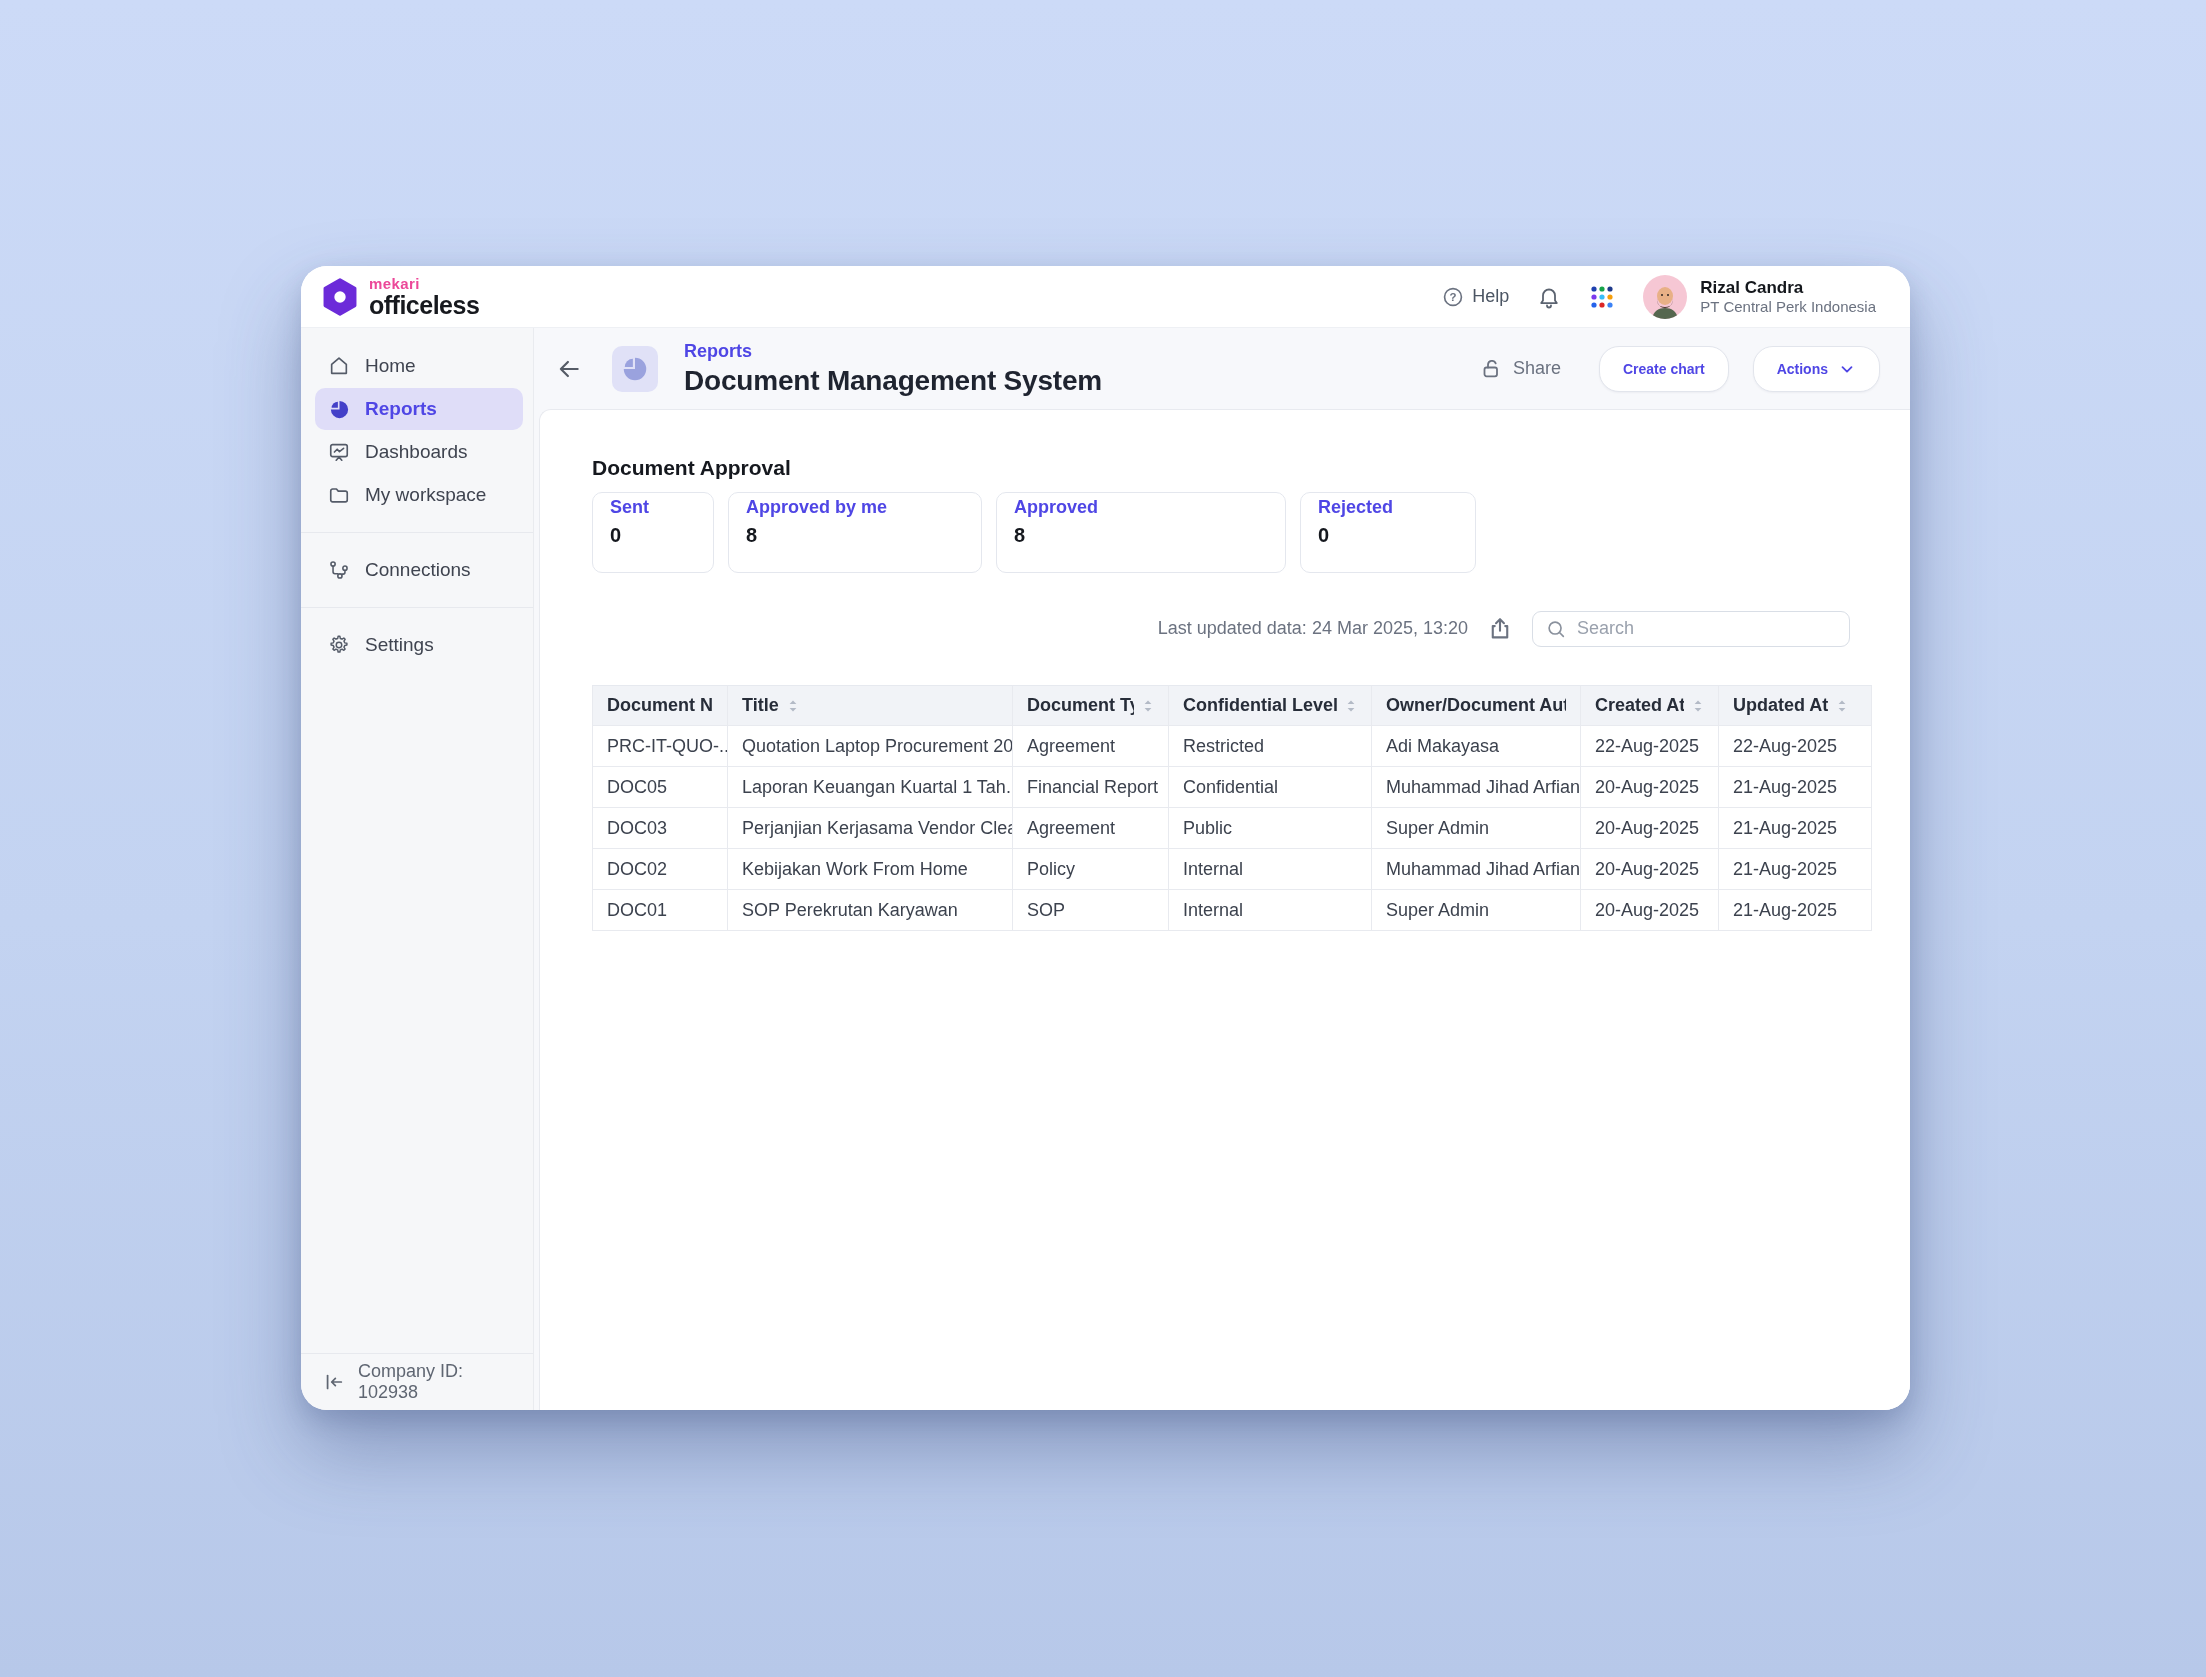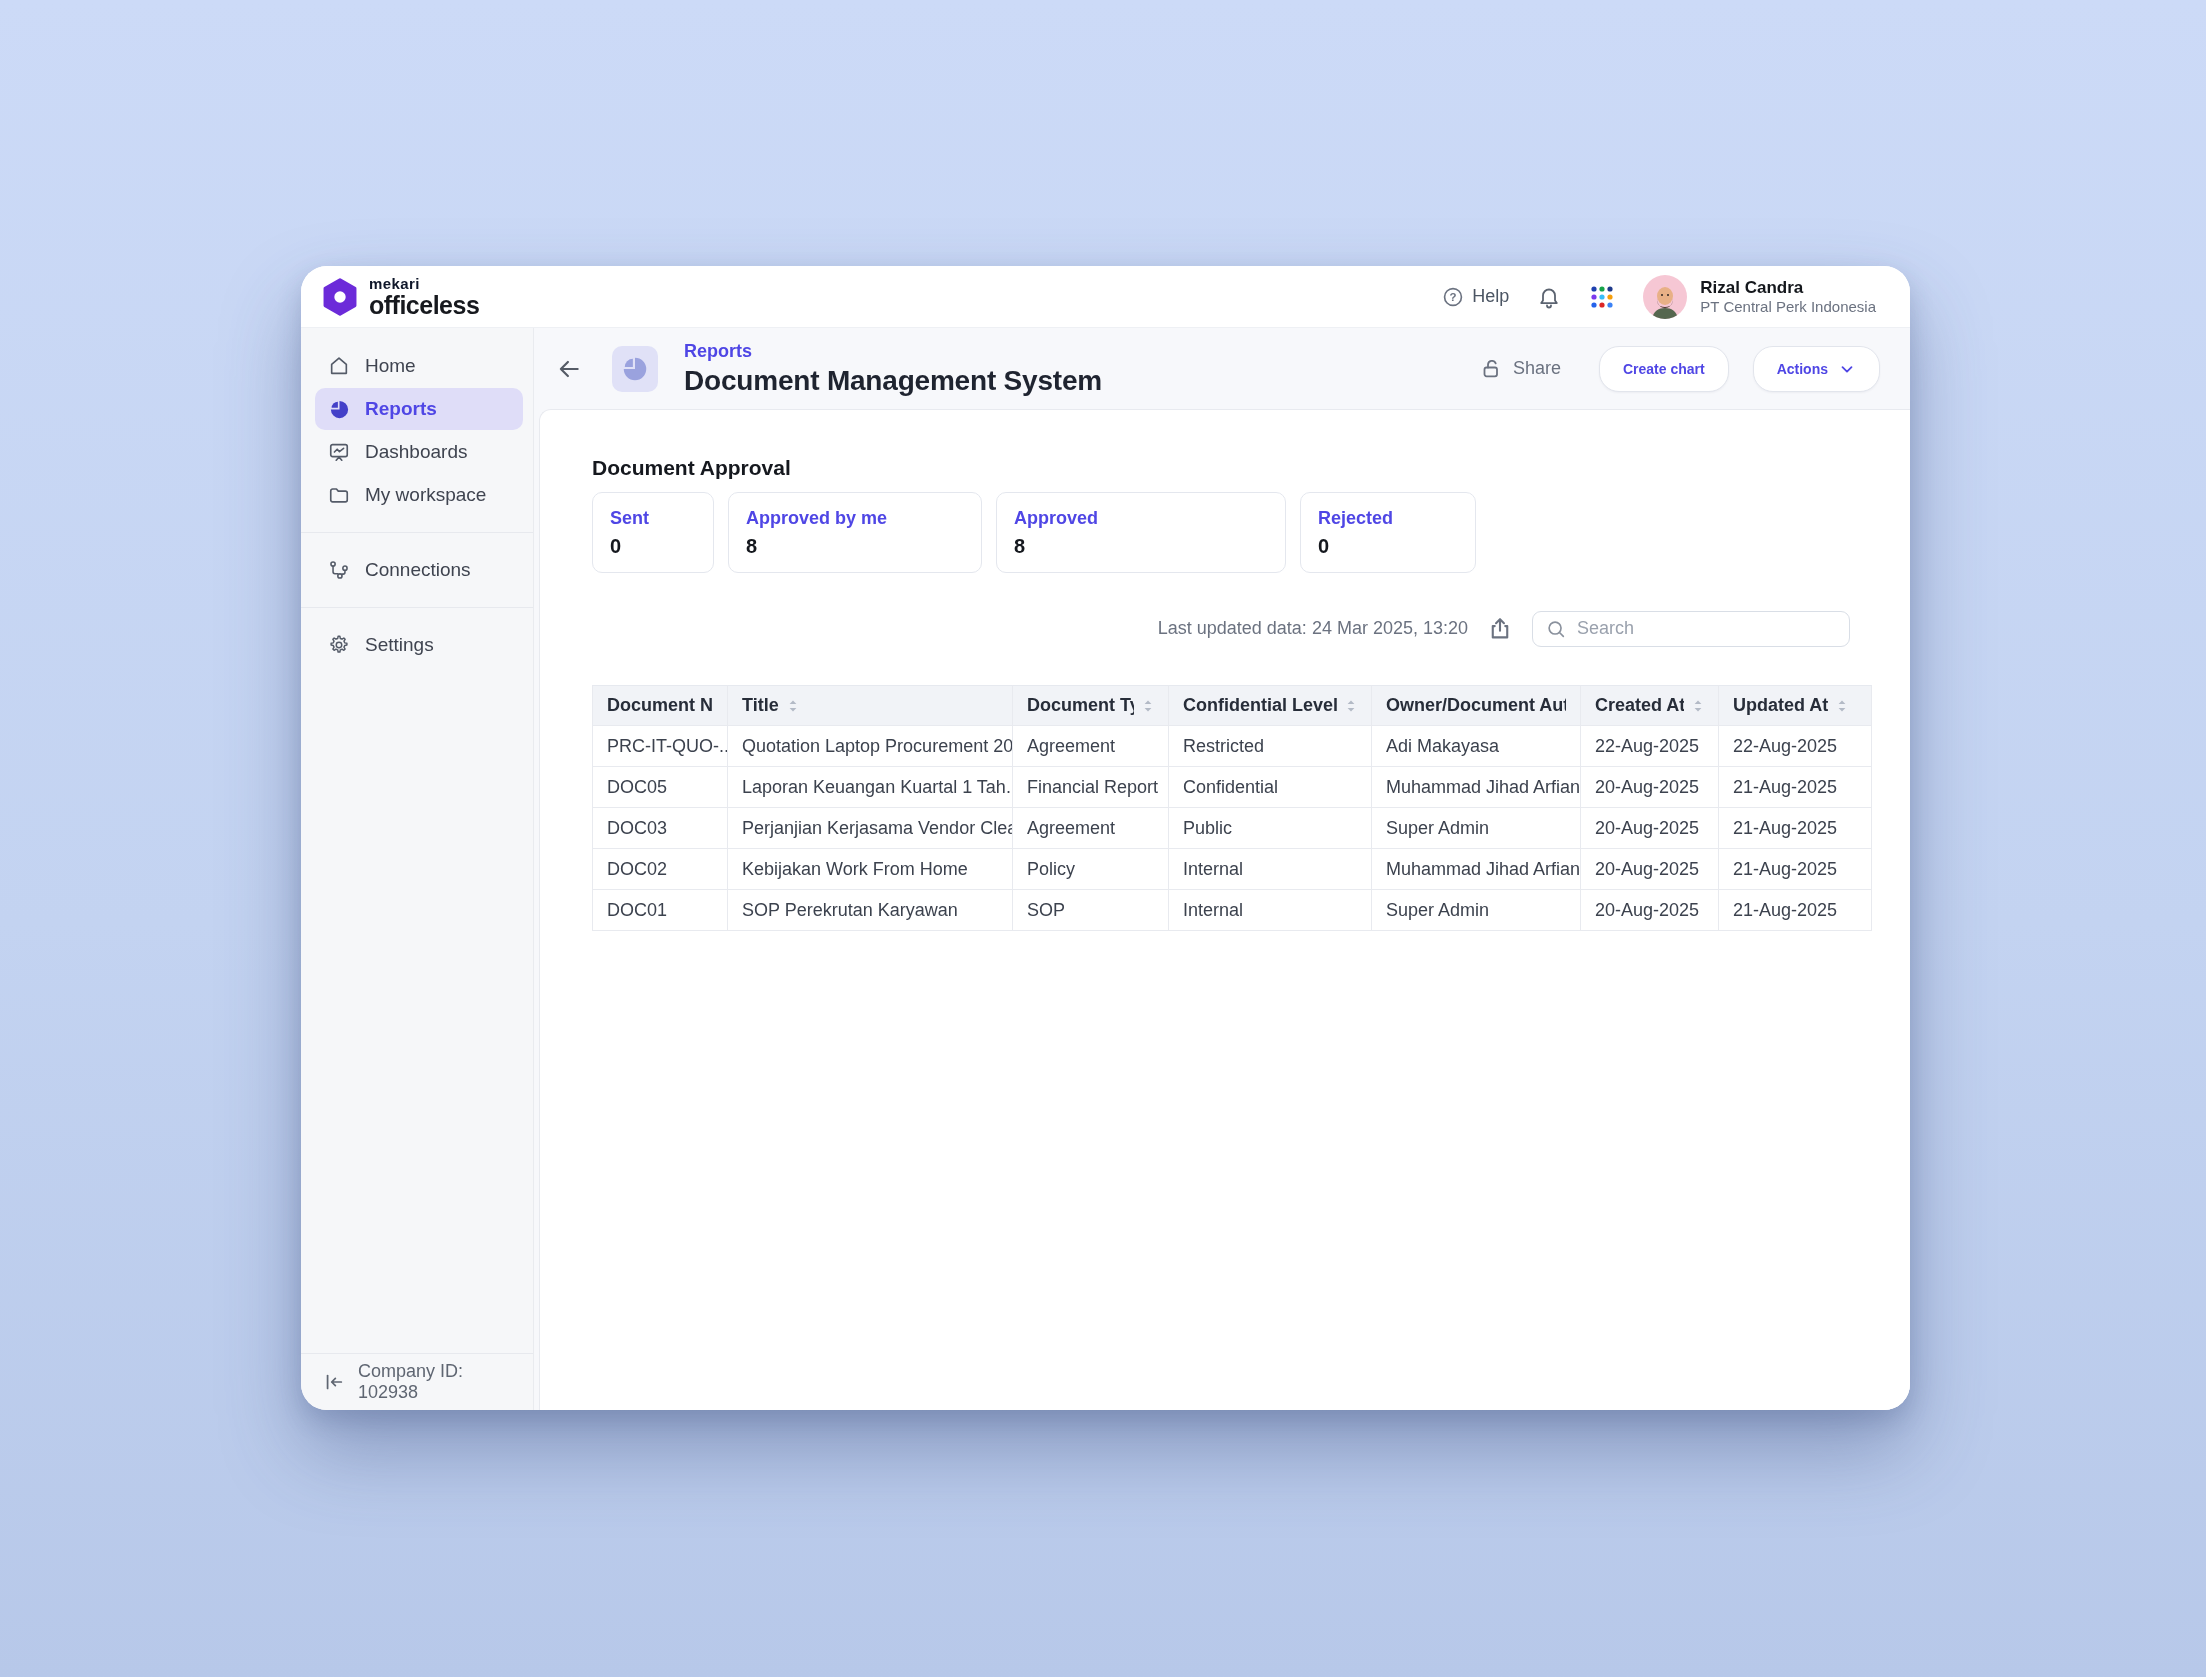--- a/index.html
+++ b/index.html
@@ -15,21 +15,21 @@
     box-shadow:0 40px 80px rgba(52,72,120,.38), 0 10px 24px rgba(52,72,120,.20);
   }
   
   .topbar {
     position:absolute; left:0; top:0; right:0; height:62px; background:#fff;
     border-bottom:1px solid #eef0f4; display:flex; align-items:center;
     padding:0 34px 0 20px; z-index:5;
   }
   .logo { display:flex; align-items:center; gap:10px; }
   .logo-text { line-height:1; }
-  .logo-brand { font-size:15px; color:#0f172a; letter-spacing:0.4px; font-weight:600; display:block; margin-bottom:2px; }
+  .logo-brand { font-size:15px; color:#ec4899; letter-spacing:0.4px; font-weight:600; display:block; margin-bottom:2px; }
   .logo-product { font-size:25px; font-weight:800; color:#17191e; letter-spacing:-0.5px; display:block; }
   .topbar-right { margin-left:auto; display:flex; align-items:center; gap:28px; }
   .help { display:flex; align-items:center; gap:8px; color:#4b5563; font-size:18px; cursor:pointer; }
   .icon-btn { display:flex; align-items:center; justify-content:center; cursor:pointer; }
   .avatar {
     width:44px; height:44px; border-radius:50%; background:#f6c7d4; overflow:hidden;
     display:flex; align-items:flex-end; justify-content:center;
   }
   .user { display:flex; align-items:center; gap:13px; cursor:pointer; }
   .user-name { font-size:17px; font-weight:700; color:#14171c; line-height:1.25; }
@@ -68,21 +68,21 @@
   }
   
   .card {
     position:absolute; left:5px; top:81px; right:0; bottom:0; background:#fff;
     border:1px solid #e8eaef; border-right:none; border-bottom:none; border-radius:12px 0 0 0;
   }
   .section-title { position:absolute; left:52px; top:46px; font-size:21px; font-weight:700; color:#15181e; }
   .stats { position:absolute; left:52px; top:82px; display:flex; gap:14px; }
   .stat-card {
     height:81px; border:1px solid #e4e7ee; border-radius:10px; background:#fff;
-    padding:15px 17px; cursor:pointer;
+    padding:4px 17px; cursor:pointer;
   }
   .stat-label { font-size:18px; color:#4f46e5; font-weight:600; }
   .stat-value { font-size:20px; color:#15181e; font-weight:700; margin-top:6px; }
   .w1{width:122px;} .w2{width:254px;} .w3{width:290px;} .w4{width:176px;}
   .meta-row { position:absolute; top:197px; right:60px; height:43px; display:flex; align-items:center; gap:18px; }
   .updated { font-size:18px; color:#6b7280; }
   .search-box {
     width:318px; height:36px; border:1px solid #d9dee6; border-radius:9px; background:#fff;
     display:flex; align-items:center; padding:8px 12px; gap:10px;
   }

